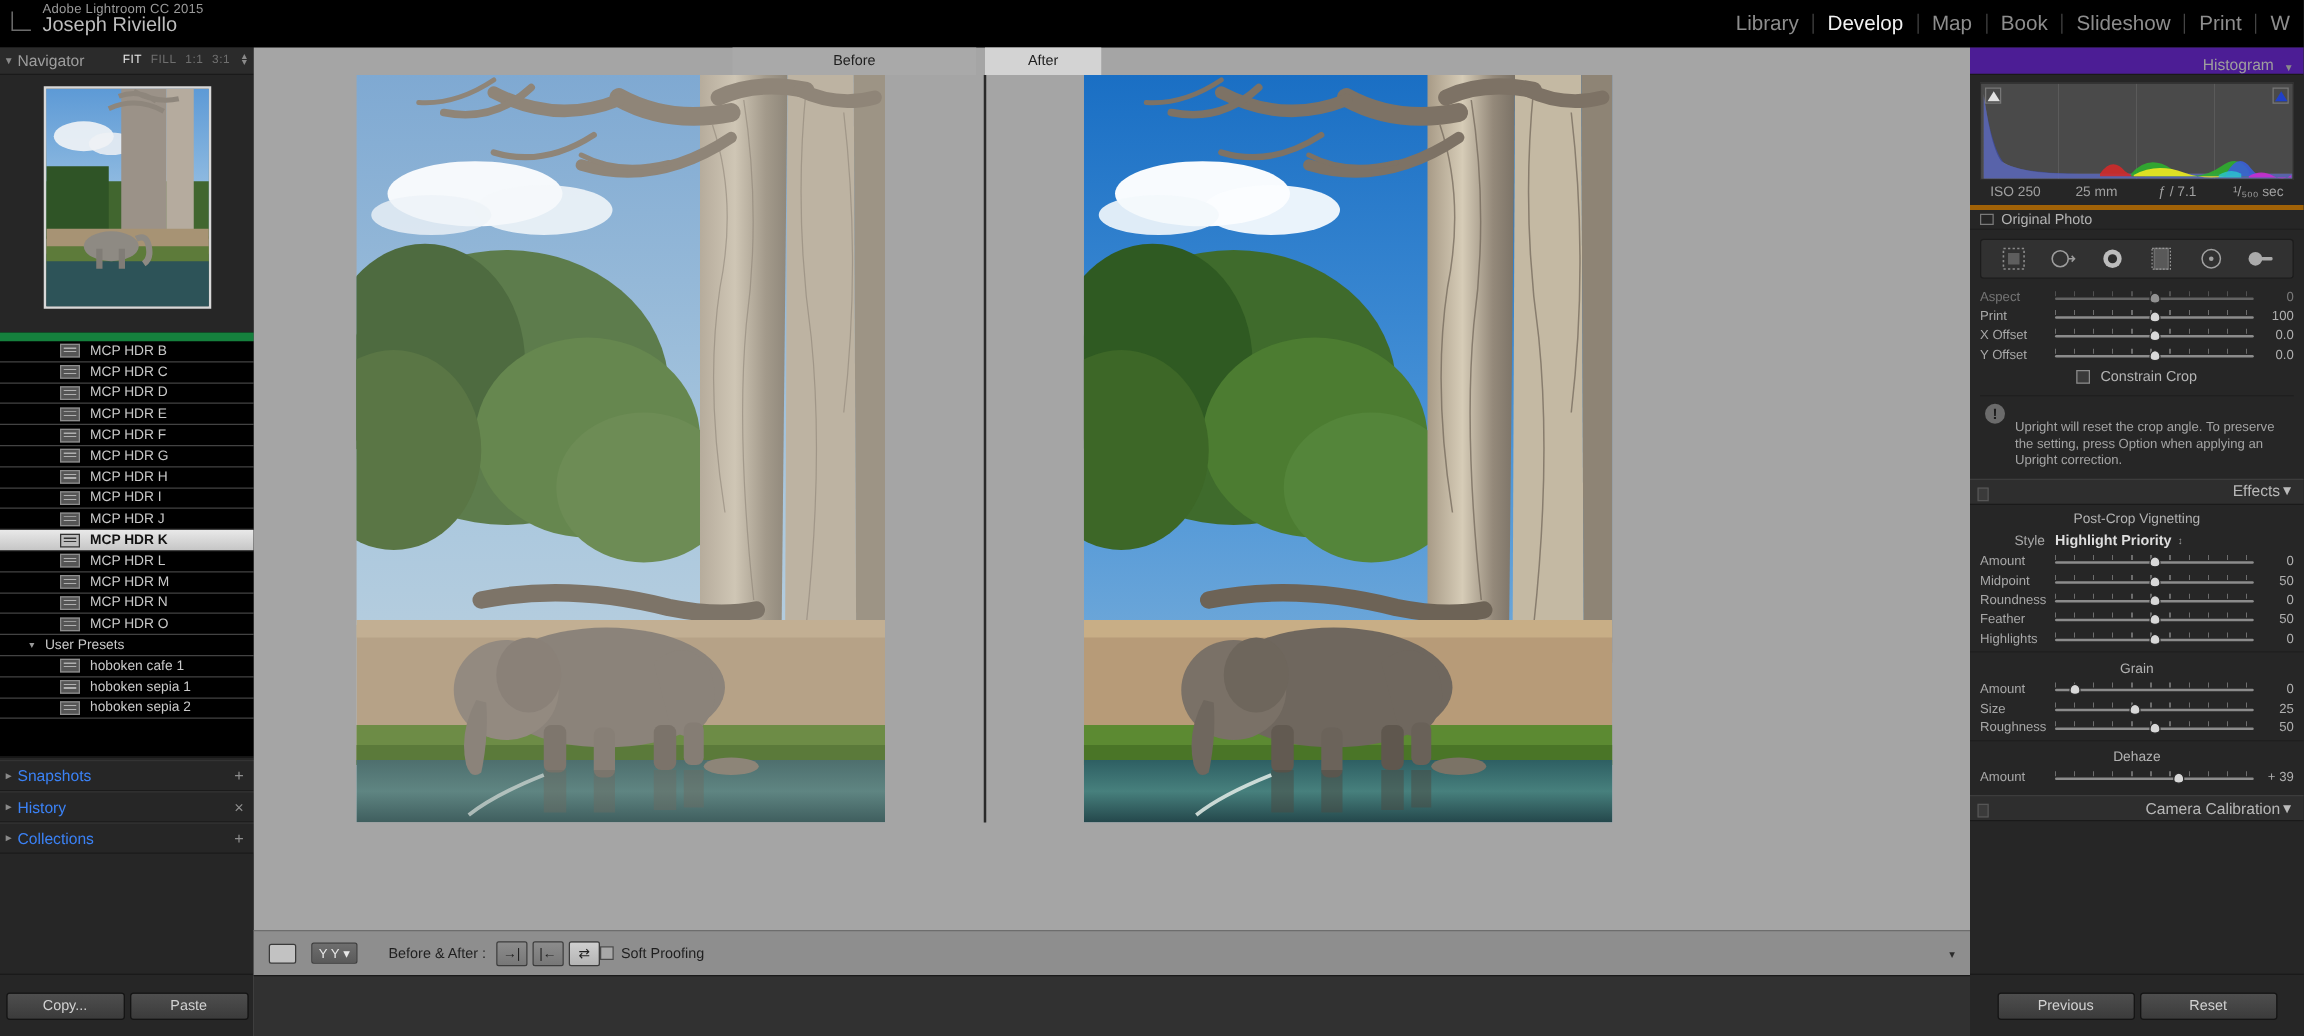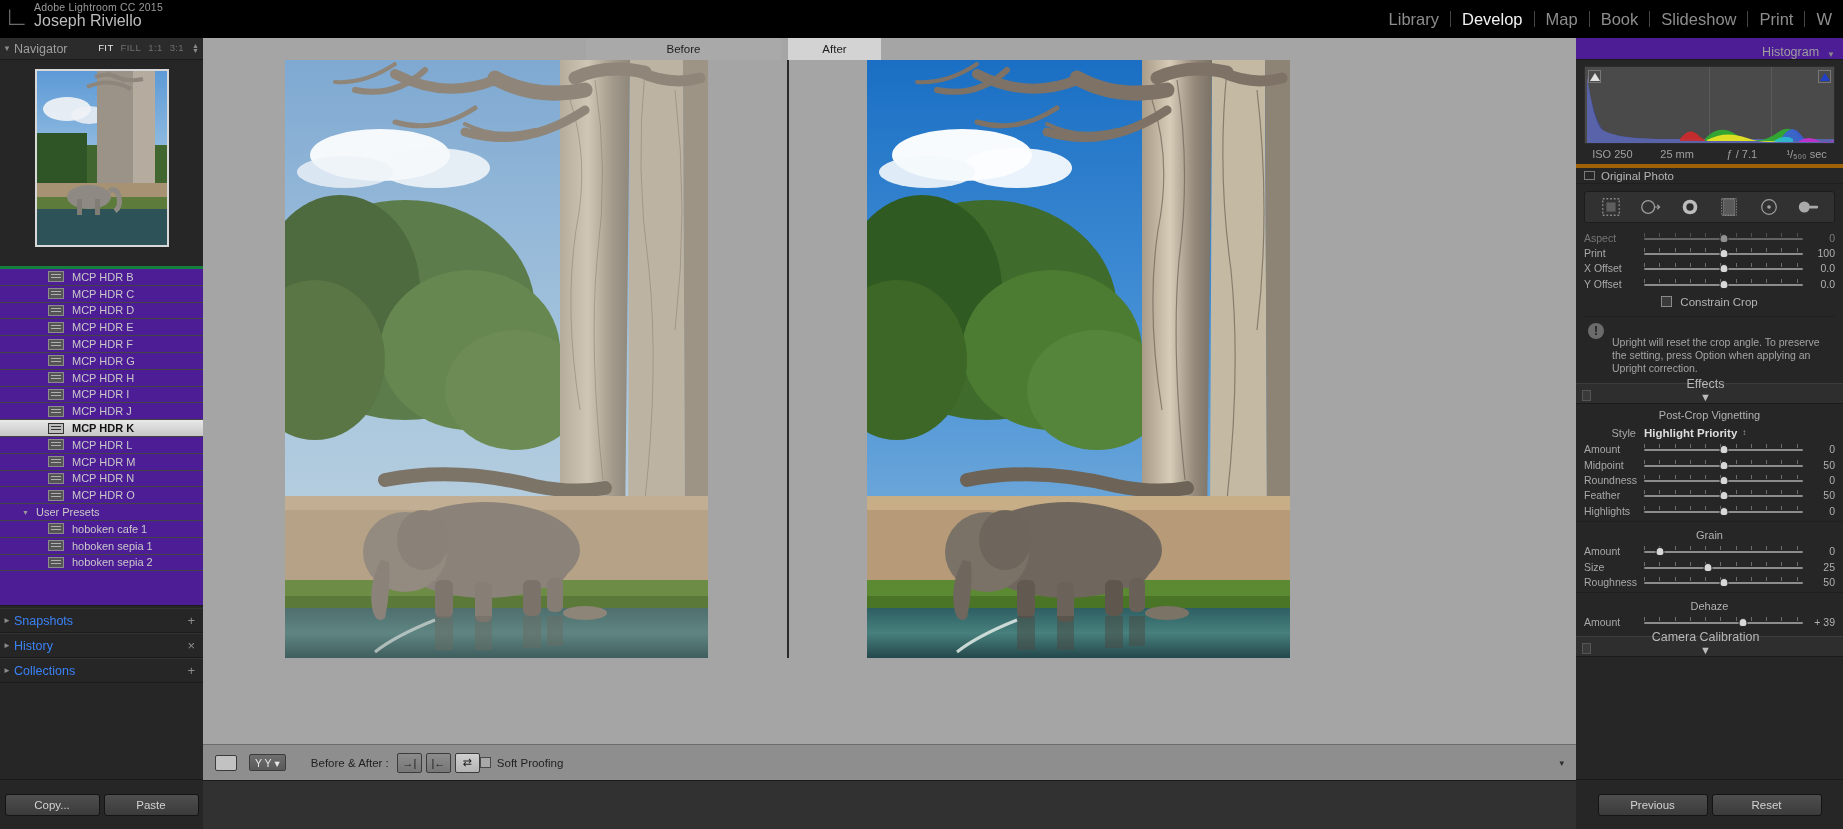--- a/index.html
+++ b/index.html
@@ -33,22 +33,22 @@
   .panel-title { font-size:12.5px; color:#9e9e9e; }
   .nav-zoom { position:absolute; right:4px; top:4px; display:flex; align-items:center; gap:7px;}
   .nz { font-size:9.5px; color:#6f6f6f; letter-spacing:.4px;}
   .nz.active { color:#e8e8e8; }
   .stepper { display:flex; flex-direction:column; line-height:5px; color:#8a8a8a; font-size:7px; margin-left:1px;}
 
   .nav-thumb-wrap { height:196px; background:#262626; display:flex; align-items:center; justify-content:center;}
   .nav-thumb { width:134px; height:178px; border:2px solid #d8d8d8; position:relative; overflow:hidden;
                background:linear-gradient(#78aee0 0%, #9cc4e8 22%, #5e7d3e 60%, #2d4a52 100%); }
 
-  .preset-list { position:absolute; left:0; top:228px; width:203px; height:340px; background:#4c1d95;
-                 border-top:3px solid #15803d; border-bottom:1px solid #1c1c1c; overflow:hidden;}
+  .preset-list { position:absolute; left:0; top:228px; width:203px; height:340px; background:#000000;
+                 border-top:7px solid #15803d; border-bottom:1px solid #1c1c1c; overflow:hidden;}
   .prow { height:16.8px; display:flex; align-items:center; border-bottom:1px solid #434343;
           font-size:11px; color:#c9c9c9; }
   .prow .pi { width:16px; height:11px; margin-left:48px; margin-right:8px;
               border:1px solid #8d8d8d; background:#555; position:relative; flex:none;}
   .prow .pi:after{ content:""; position:absolute; left:2px; top:2px; right:2px; bottom:2px;
                    background:repeating-linear-gradient(#b0b0b0 0 1px, transparent 1px 3px);}
   .prow.sel { background:linear-gradient(#e9e9e9,#c6c6c6); color:#121212; font-weight:600; }
   .prow.sel .pi { border-color:#333; background:#bdbdbd;}
   .prow.sel .pi:after { background:repeating-linear-gradient(#333 0 1px, transparent 1px 3px);}
   .prow.group { padding-left:22px; color:#c9c9c9; }
@@ -143,21 +143,21 @@
              font-size:11.5px; color:#b4b4b4; }
   .chk-box { width:11px; height:11px; border:1px solid #8a8a8a; background:#3a3a3a;}
 
   .warn { margin:4px 8px 0 8px; display:flex; gap:8px; padding:6px 4px 8px 4px;
           border-top:1px solid #1f1f1f; }
   .warn-ic { width:16px; height:16px; border-radius:50%; background:#6b6b6b; color:#1c1c1c;
              font-size:12px; font-weight:bold; display:flex; align-items:center; justify-content:center; flex:none;}
   .warn-tx { font-size:10.5px; line-height:13px; color:#a4a4a4;margin-top:13px;}
 
   .sec-head { height:21px; background:#2e2e2e; border-top:1px solid #3c3c3c; border-bottom:1px solid #1a1a1a;
-              display:flex; align-items:center; justify-content:flex-end; padding-right:8px; position:relative;flex-direction:column;}
+              display:flex; align-items:center; justify-content:flex-end; padding-right:8px; position:relative;}
   .sec-head .t { font-size:12.5px; color:#b8b8b8;}
   .sec-sub { text-align:center; font-size:11px; color:#b2b2b2; padding:5px 0 3px 0;}
   .style-row { height:18px; display:flex; align-items:center; font-size:11px; padding:0 8px;}
   .style-row .nm { width:60px; text-align:right; padding-right:8px; color:#a8a8a8;}
   .style-row .vv { color:#dedede; font-weight:600; font-size:11.5px;}
   .style-row .ar { margin-left:5px; font-size:8px; color:#a0a0a0; line-height:8px;}
 
   .rightbottom { position:absolute; left:0; bottom:0; width:267px; height:50px; background:#262626;
                  border-top:1px solid #1a1a1a; display:flex; align-items:center; justify-content:center; gap:4px;}
   .btn.rb { width:110px; }

